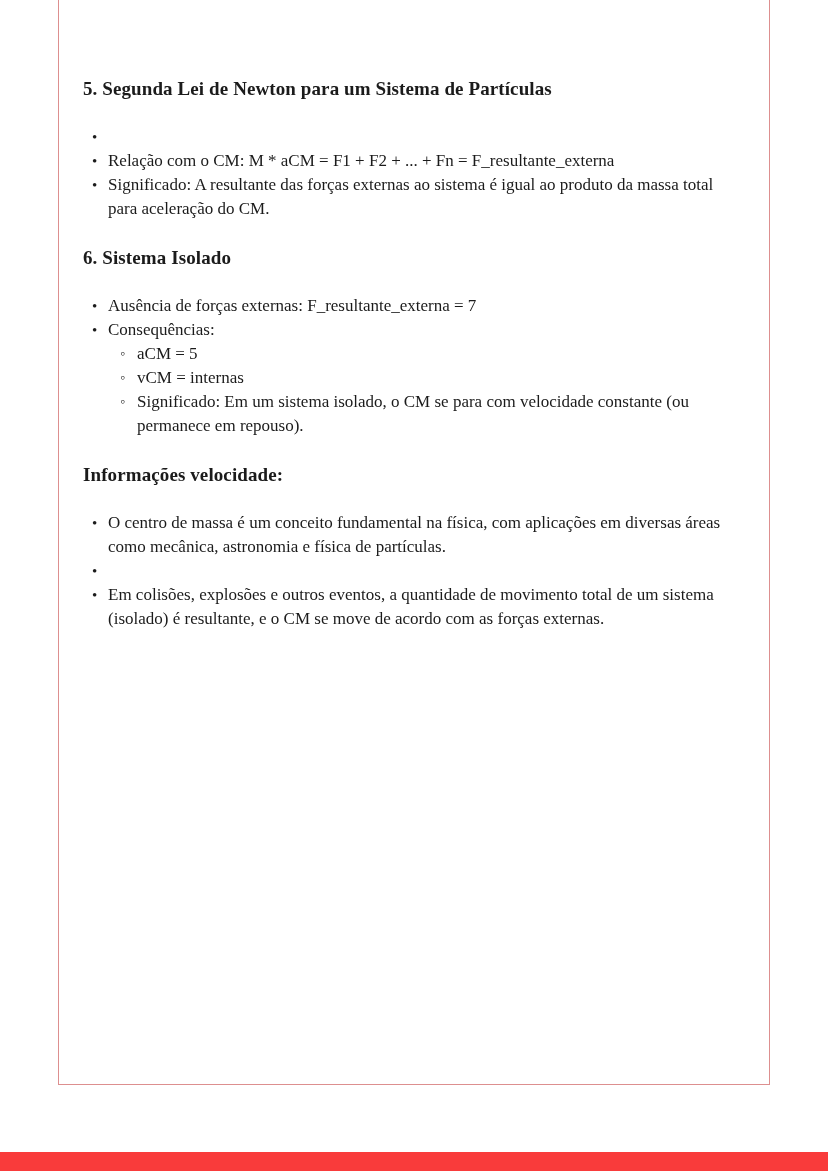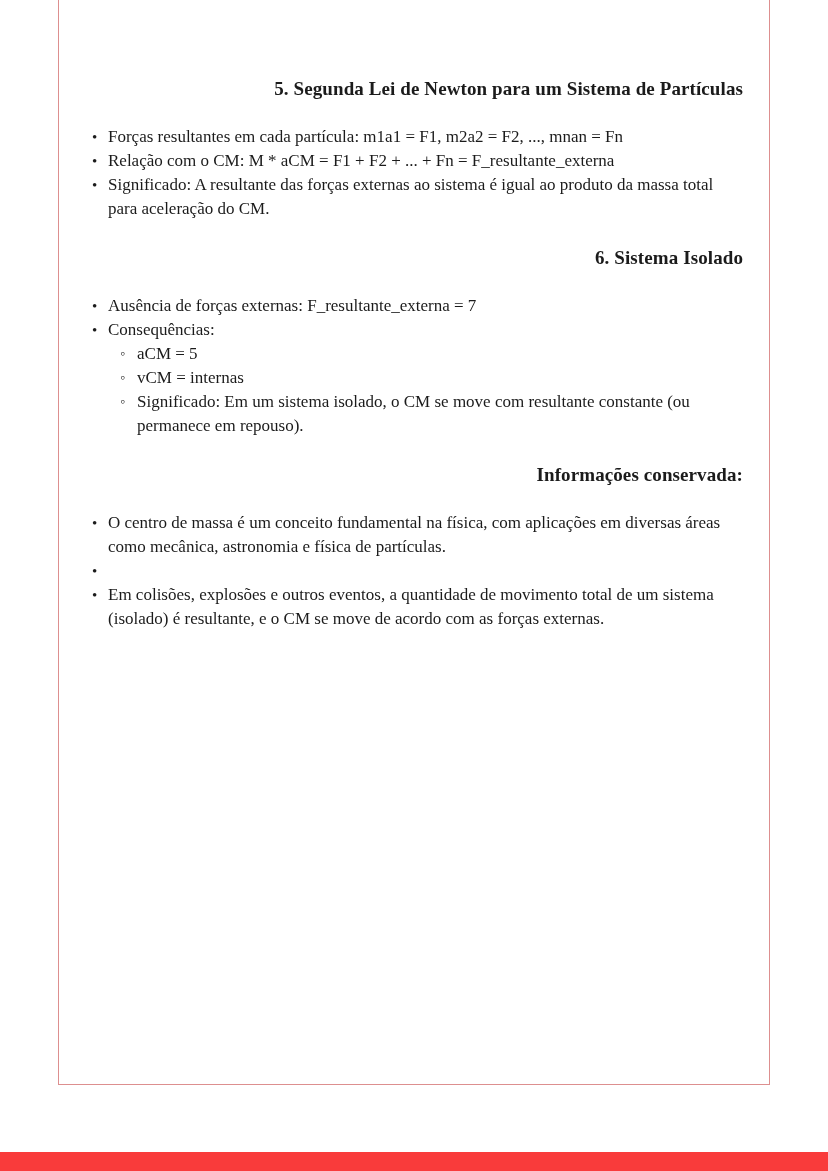--- a/index.html
+++ b/index.html
@@ -27,21 +27,20 @@
   }
   .doc-content {
     padding: 84px 26px 0 24px;
   }
   .section-heading {
     font-size: 19px;
     line-height: 23px;
     font-weight: bold;
     margin: 25px 0;
     letter-spacing: 0.1px;
-    text-align: right;
   }
   .doc-section:first-child .section-heading {
     margin-top: 0;
   }
   ul.bullet-list, ul.sub-list {
     list-style: none;
     margin: 25px 0;
     padding: 0 0 0 9px;
   }
   ul.sub-list {
@@ -87,21 +86,20 @@
 <body style="color: rgb(27, 27, 27);">
 
 <div class="doc-frame">
   <div class="doc-content">
 
     <section class="doc-section">
       <h2 class="section-heading">5. Segunda Lei de Newton para um Sistema de Partículas</h2>
       <ul class="bullet-list">
         <li class="bullet-item">
           <span class="marker">•</span>
-          <span class="item-text">Forças resultantes em cada partícula: m1a1 = F1, m2a2 = F2, ..., mnan = Fn</span>
         </li>
         <li class="bullet-item">
           <span class="marker">•</span>
           <span class="item-text">Relação com o CM: M * aCM = F1 + F2 + ... + Fn = F_resultante_externa</span>
         </li>
         <li class="bullet-item">
           <span class="marker">•</span>
           <span class="item-text">Significado: A resultante das forças externas ao sistema é igual ao produto da massa total para aceleração do CM.</span>
         </li>
       </ul>
@@ -122,30 +120,30 @@
               <li class="sub-item">
                 <span class="marker circle">◦</span>
                 <span class="item-text">aCM = 5</span>
               </li>
               <li class="sub-item">
                 <span class="marker circle">◦</span>
                 <span class="item-text">vCM = internas</span>
               </li>
               <li class="sub-item">
                 <span class="marker circle">◦</span>
-                <span class="item-text">Significado: Em um sistema isolado, o CM se move com resultante constante (ou permanece em repouso).</span>
+                <span class="item-text">Significado: Em um sistema isolado, o CM se para com velocidade constante (ou permanece em repouso).</span>
               </li>
             </ul>
           </div>
         </li>
       </ul>
     </section>
 
     <section class="doc-section">
-      <h2 class="section-heading">Informações conservada:</h2>
+      <h2 class="section-heading">Informações velocidade:</h2>
       <ul class="bullet-list">
         <li class="bullet-item">
           <span class="marker">•</span>
           <span class="item-text">O centro de massa é um conceito fundamental na física, com aplicações em diversas áreas como mecânica, astronomia e física de partículas.</span>
         </li>
         <li class="bullet-item">
           <span class="marker">•</span>
         </li>
         <li class="bullet-item">
           <span class="marker">•</span>

